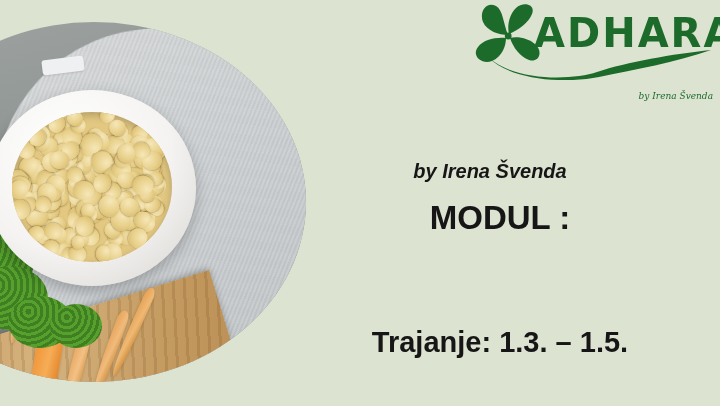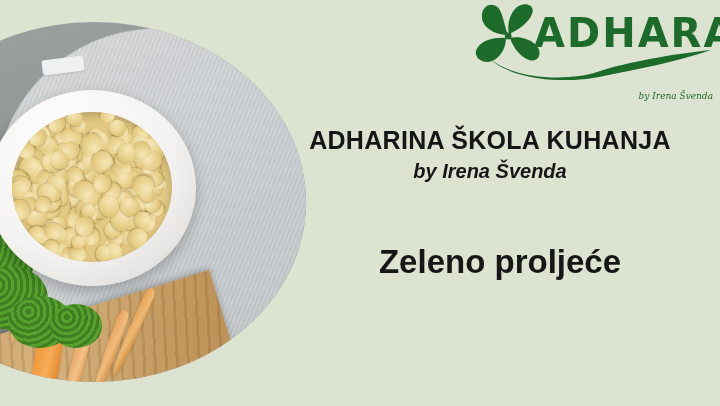--- a/index.html
+++ b/index.html
@@ -421,17 +421,17 @@
 
     <div class="logo-word">ADHARA</div>
 
     <svg class="logo-swoosh" viewBox="0 0 226 32">
       <path d="M2 10 C30 34 86 32 110 24 C140 14 186 6 224 2 C190 14 146 22 112 29 C78 36 24 32 2 10 Z" fill="#1d6b2b"></path>
     </svg>
 
     <div class="logo-by">by Irena Švenda</div>
   </div>
 
-  <div class="txt t-school">ADHARINA ŠKOLA KUHANJA</div>
   <div class="txt t-by">by Irena Švenda</div>
-  <div class="txt t-module-name">Zeleno proljeće</div>
+  <div class="txt t-modul">MODUL :</div>
+  <div class="txt t-duration">Trajanje: 1.3. – 1.5.</div>
 
 </div>
 
 </body></html>

